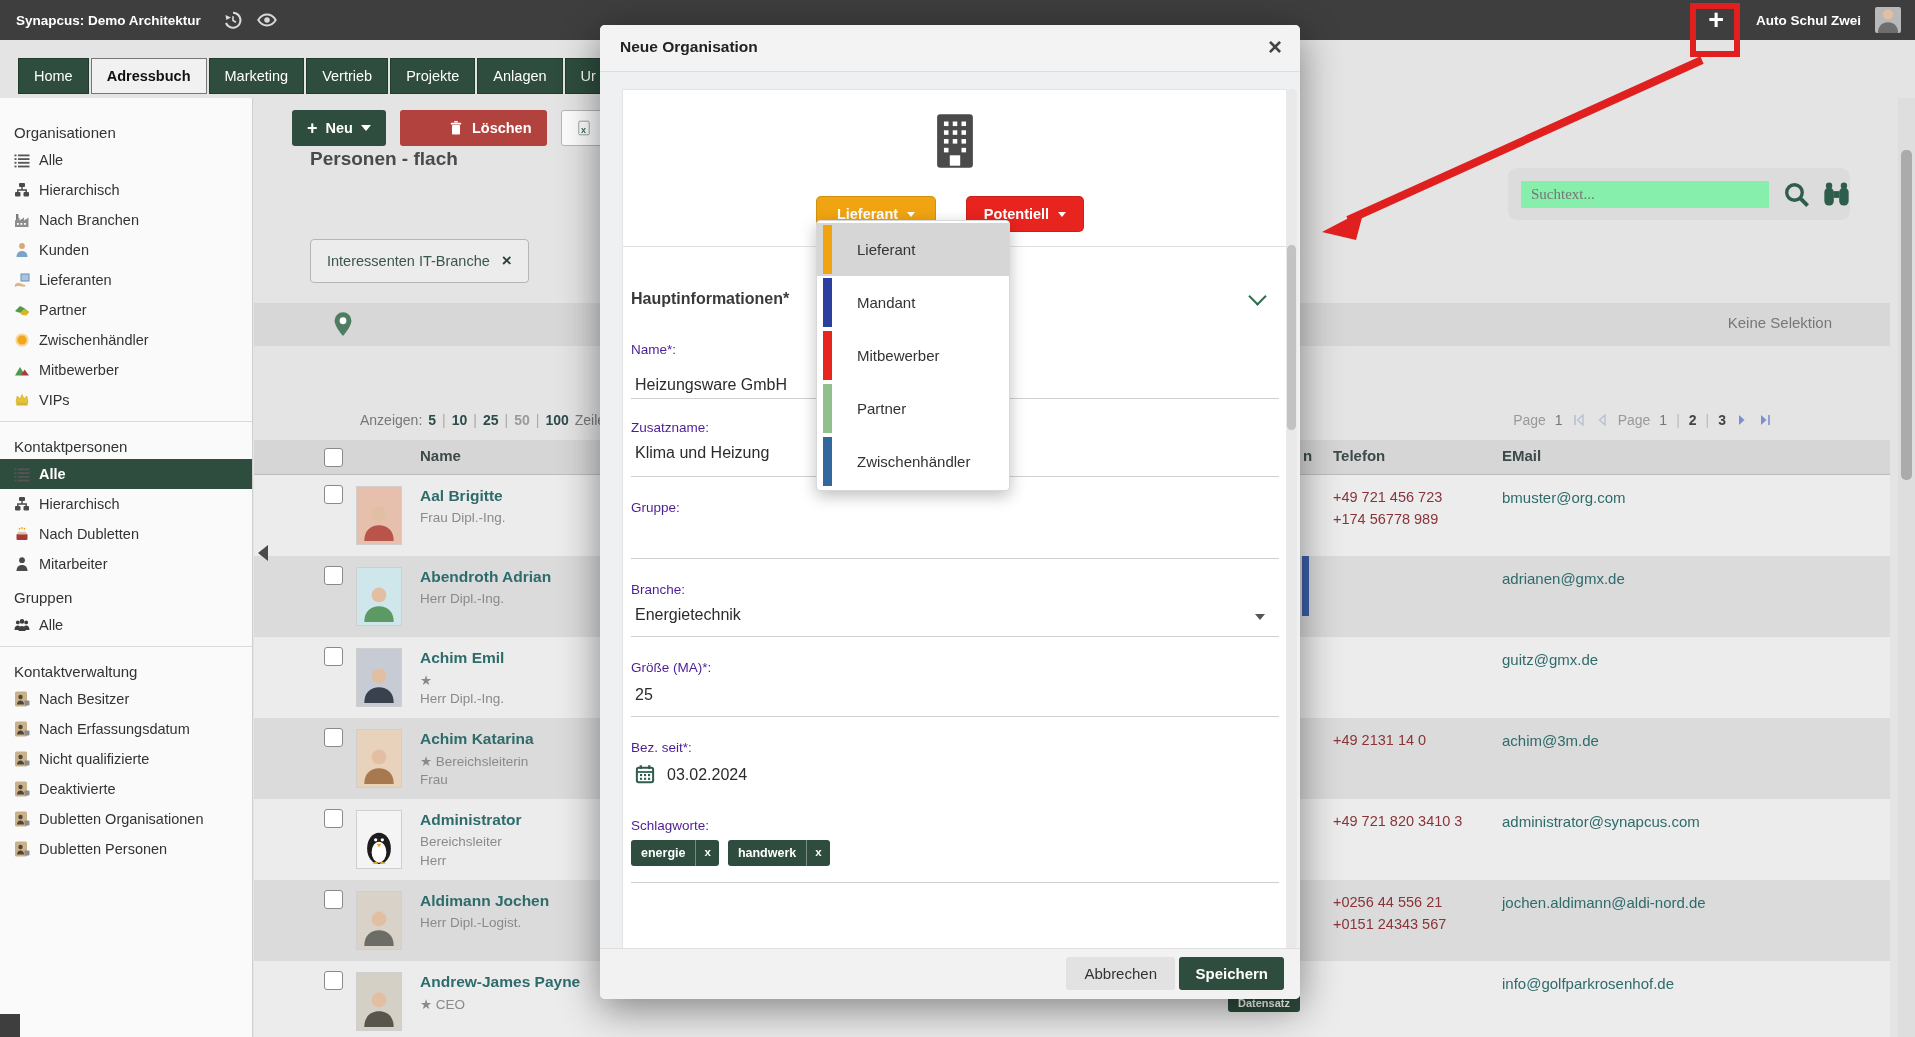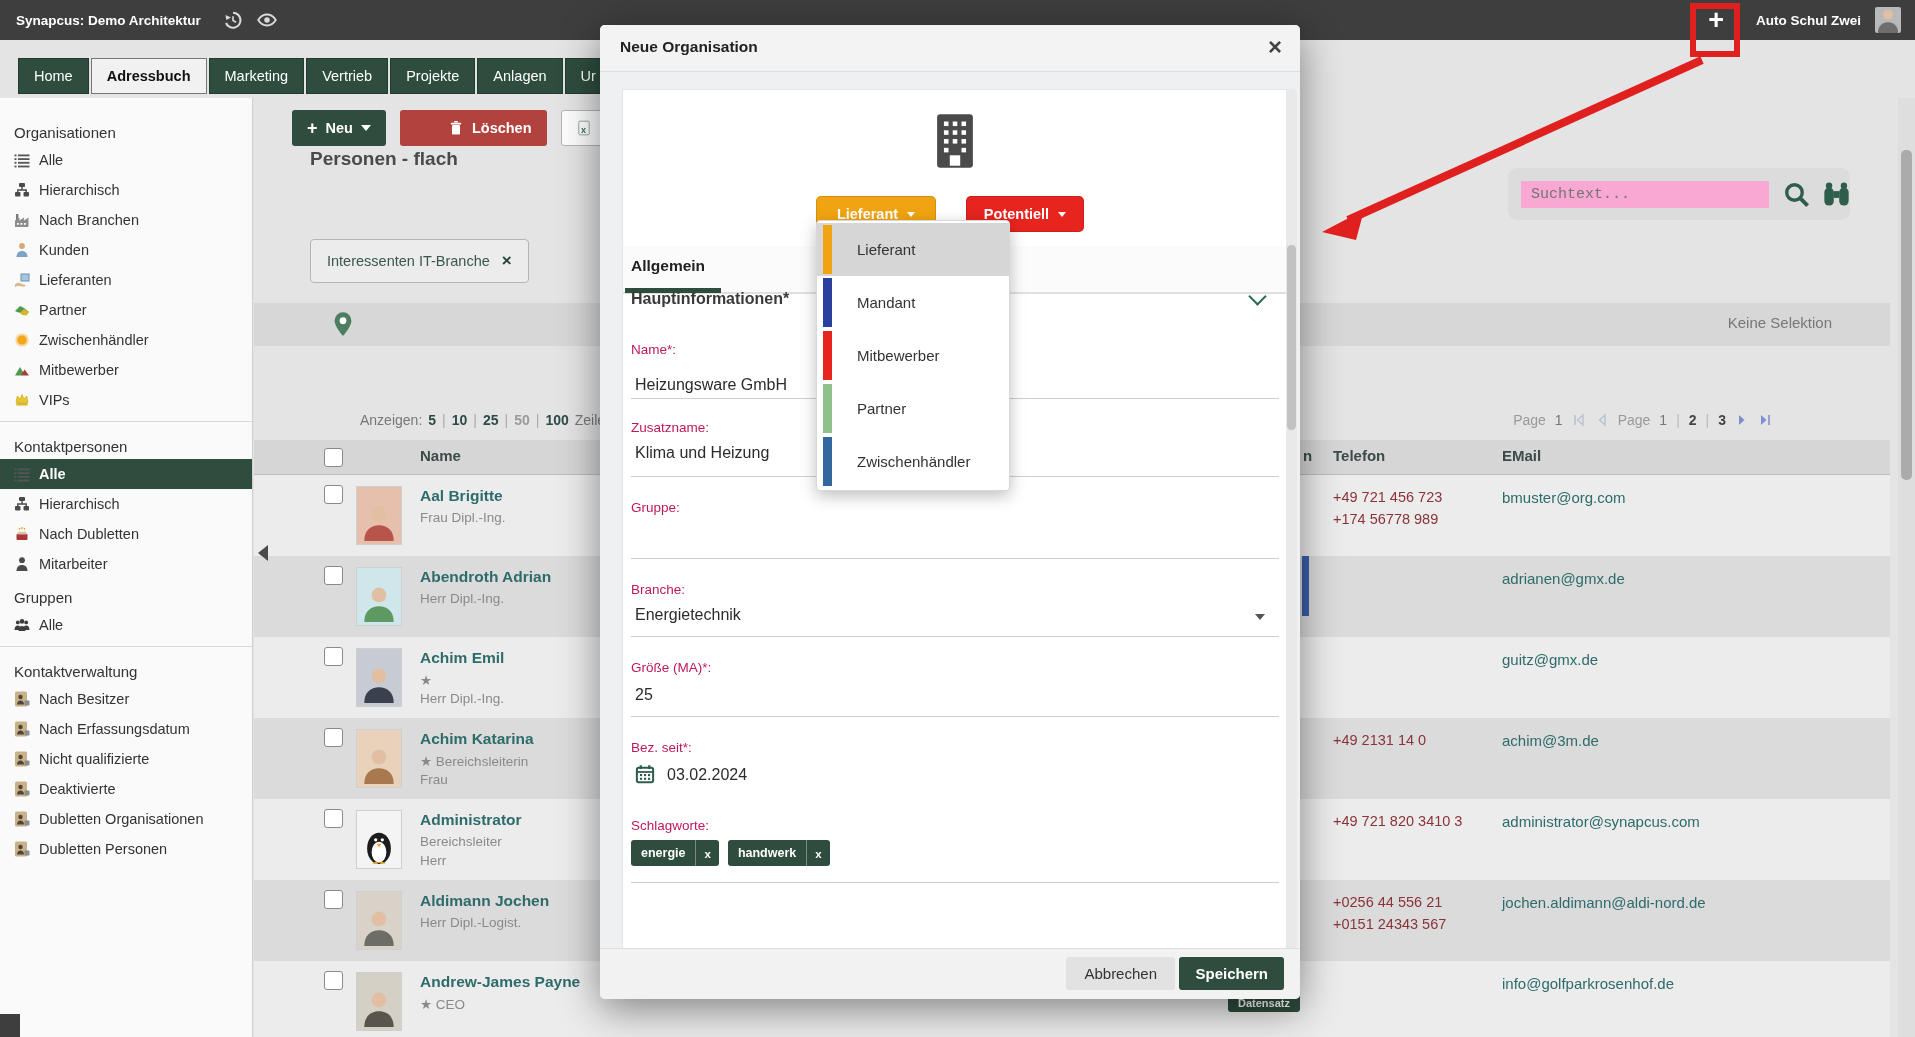--- a/index.html
+++ b/index.html
@@ -36,21 +36,21 @@
   .btn-red{background:#b2423d;color:#fff;font-weight:bold;padding-left:47px;}
   .btn-white{background:#fdfdfd;color:#333;border:1px solid #b5b5b5;}
   .caret{width:0;height:0;border-left:5px solid transparent;border-right:5px solid transparent;border-top:6px solid currentColor;display:inline-block;}
   .plus-glyph{font-weight:bold;font-size:18px;line-height:14px;}
 
   .heading{position:absolute;left:310px;top:148px;font-size:19px;font-weight:bold;color:#4a4a4a;z-index:3;}
   .chip{position:absolute;left:310px;top:239px;height:42px;display:flex;align-items:center;gap:12px;padding:0 16px;background:#ececec;border:1px solid #b5b5b5;border-radius:4px;font-size:14.5px;color:#3a564e;z-index:3;cursor:pointer;}
   .chip .x{font-weight:bold;color:#24423a;font-size:17px;}
 
   .searchbox{position:absolute;left:1508px;top:168px;width:342px;height:52px;background:#dcdcdc;border-radius:9px;display:flex;align-items:center;z-index:3;}
-  .searchbox input{margin-left:13px;width:232px;height:27px;border:none;background:#f9a8d4;font-size:15px;color:#555;padding:0 10px;font-family:Liberation Mono, monospace;outline:none;}
+  .searchbox input{margin-left:13px;width:232px;height:27px;border:none;background:#86efac;font-size:15px;color:#555;padding:0 10px;font-family:Liberation Serif, serif;outline:none;}
   .searchbox .sic{width:27px;height:27px;margin-left:14px;cursor:pointer;}
 
   .selband{position:absolute;left:254px;top:303px;width:1636px;height:43px;background:#d7d7d7;z-index:2;}
   .selband .pin{position:absolute;left:76px;top:8px;width:26px;height:26px;}
   .selband .ks{position:absolute;right:58px;top:11px;font-size:15px;color:#777;}
 
   
   .listmeta{position:absolute;left:254px;top:404px;width:1636px;height:36px;z-index:2;font-size:14px;color:#777;}
   .rpp{position:absolute;left:106px;top:8px;display:flex;gap:6px;align-items:center;}
   .rpp b{color:#2e4a4a;}
@@ -89,28 +89,28 @@
   .m-title{position:absolute;left:20px;top:13px;font-weight:bold;font-size:15.5px;color:#222;}
   .m-close{position:absolute;right:18px;top:8px;font-size:24px;font-weight:bold;color:#444;cursor:pointer;}
   .m-panel{position:absolute;left:22px;top:64px;width:665px;height:860px;background:#fff;border:1px solid #e4e4e4;box-sizing:border-box;}
   .m-iconsec{position:absolute;left:0;top:0;width:100%;height:156px;border-bottom:1px solid #e2e2e2;}
   .m-building{position:absolute;left:306px;top:20px;width:52px;height:62px;}
   .m-btn{position:absolute;top:106px;height:36px;border-radius:5px;color:#fff;font-weight:bold;font-size:14.5px;display:flex;align-items:center;justify-content:center;gap:9px;cursor:pointer;box-sizing:border-box;border:1px solid rgba(0,0,0,.12);}
   .m-btn .caret{border-top-width:5px;border-left-width:4px;border-right-width:4px;}
   .m-tabstrip{position:absolute;left:0;top:156px;width:100%;height:46px;border-bottom:2px solid #e0e0e0;background:#fbfbfb;}
   .m-tab{position:absolute;left:8px;top:11px;font-weight:bold;font-size:15.5px;color:#222;cursor:pointer;}
   .m-tabbar{position:absolute;left:2px;top:42px;width:96px;height:5px;background:#2e4d3e;}
-  .f-label{position:absolute;left:8px;font-size:13.5px;color:#be185d;}
+  .f-label{position:absolute;left:8px;font-size:13.5px;color:#4c1d95;}
   .f-value{position:absolute;left:12px;font-size:16px;color:#2b2b2b;}
   .f-line{position:absolute;left:8px;width:648px;height:1px;background:#cfcfcf;}
   .sec-head{position:absolute;left:8px;font-size:16px;font-weight:bold;color:#3a3a3a;}
   .chev{position:absolute;left:628px;width:11px;height:11px;border-right:2.5px solid #2e6e4f;border-bottom:2.5px solid #2e6e4f;transform:rotate(45deg);cursor:pointer;}
   .fcaret{position:absolute;left:632px;width:0;height:0;border-left:5px solid transparent;border-right:5px solid transparent;border-top:6px solid #555;cursor:pointer;}
   .tagrow{position:absolute;left:8px;display:flex;gap:9px;}
-  .tag{display:flex;align-items:flex-end;background:#2e4d3e;color:#fff;border-radius:3px;font-size:12.5px;font-weight:bold;cursor:default;}
+  .tag{display:flex;align-items:flex-start;background:#2e4d3e;color:#fff;border-radius:3px;font-size:12.5px;font-weight:bold;cursor:default;}
   .tag .tl{padding:6px 10px;border-right:1px solid rgba(255,255,255,.35);}
   .tag .tx{padding:6px 8px;font-size:11.5px;cursor:pointer;}
   .m-foot{position:absolute;left:0;bottom:0;width:100%;height:50px;background:#f2f2f3;border-top:1px solid #dedede;border-radius:0 0 5px 5px;}
   .m-cancel{position:absolute;right:125px;top:8px;background:#e2e2e2;color:#333;font-size:15px;padding:8px 18px;border-radius:3px;cursor:pointer;}
   .m-save{position:absolute;right:16px;top:8px;background:#2e4d3e;color:#fff;font-size:15px;font-weight:bold;padding:8px 16px;border-radius:3px;cursor:pointer;}
   .m-scroll{position:absolute;right:3px;top:64px;width:11px;height:860px;background:#e9e9ea;border-radius:5px;}
   .m-thumb{position:absolute;left:1px;top:156px;width:9px;height:185px;background:#c2c2c2;border-radius:5px;cursor:pointer;}
 
   
   .dropdown{position:absolute;left:816px;top:220px;width:192px;background:#fff;border:1px solid #d8d8d8;border-radius:4px;box-shadow:0 5px 16px rgba(0,0,0,.25);z-index:60;padding:2px 0;}
@@ -675,24 +675,20 @@
           </svg>
         <div class="m-btn" style="left:193px;width:120px;background:#f0a411;">
             <span>Lieferant</span>
             <span class="caret"></span>
           </div>
         <div class="m-btn" style="left:343px;width:118px;background:#e8241f;">
             <span>Potentiell</span>
             <span class="caret"></span>
           </div>
       </div>
-      <div class="m-tabstrip">
-        <span class="m-tab">Allgemein</span>
-        <div class="m-tabbar"></div>
-      </div>
 
       <span class="sec-head" style="top:200px">Hauptinformationen*</span>
       <div class="chev" style="top:200px"></div>
 
       <span class="f-label" style="top:252px">Name*:</span>
       <span class="f-value" style="top:286px">Heizungsware GmbH</span>
       <div class="f-line" style="top:308px"></div>
 
       <span class="f-label" style="top:330px">Zusatzname:</span>
       <span class="f-value" style="top:354px">Klima und Heizung</span>

